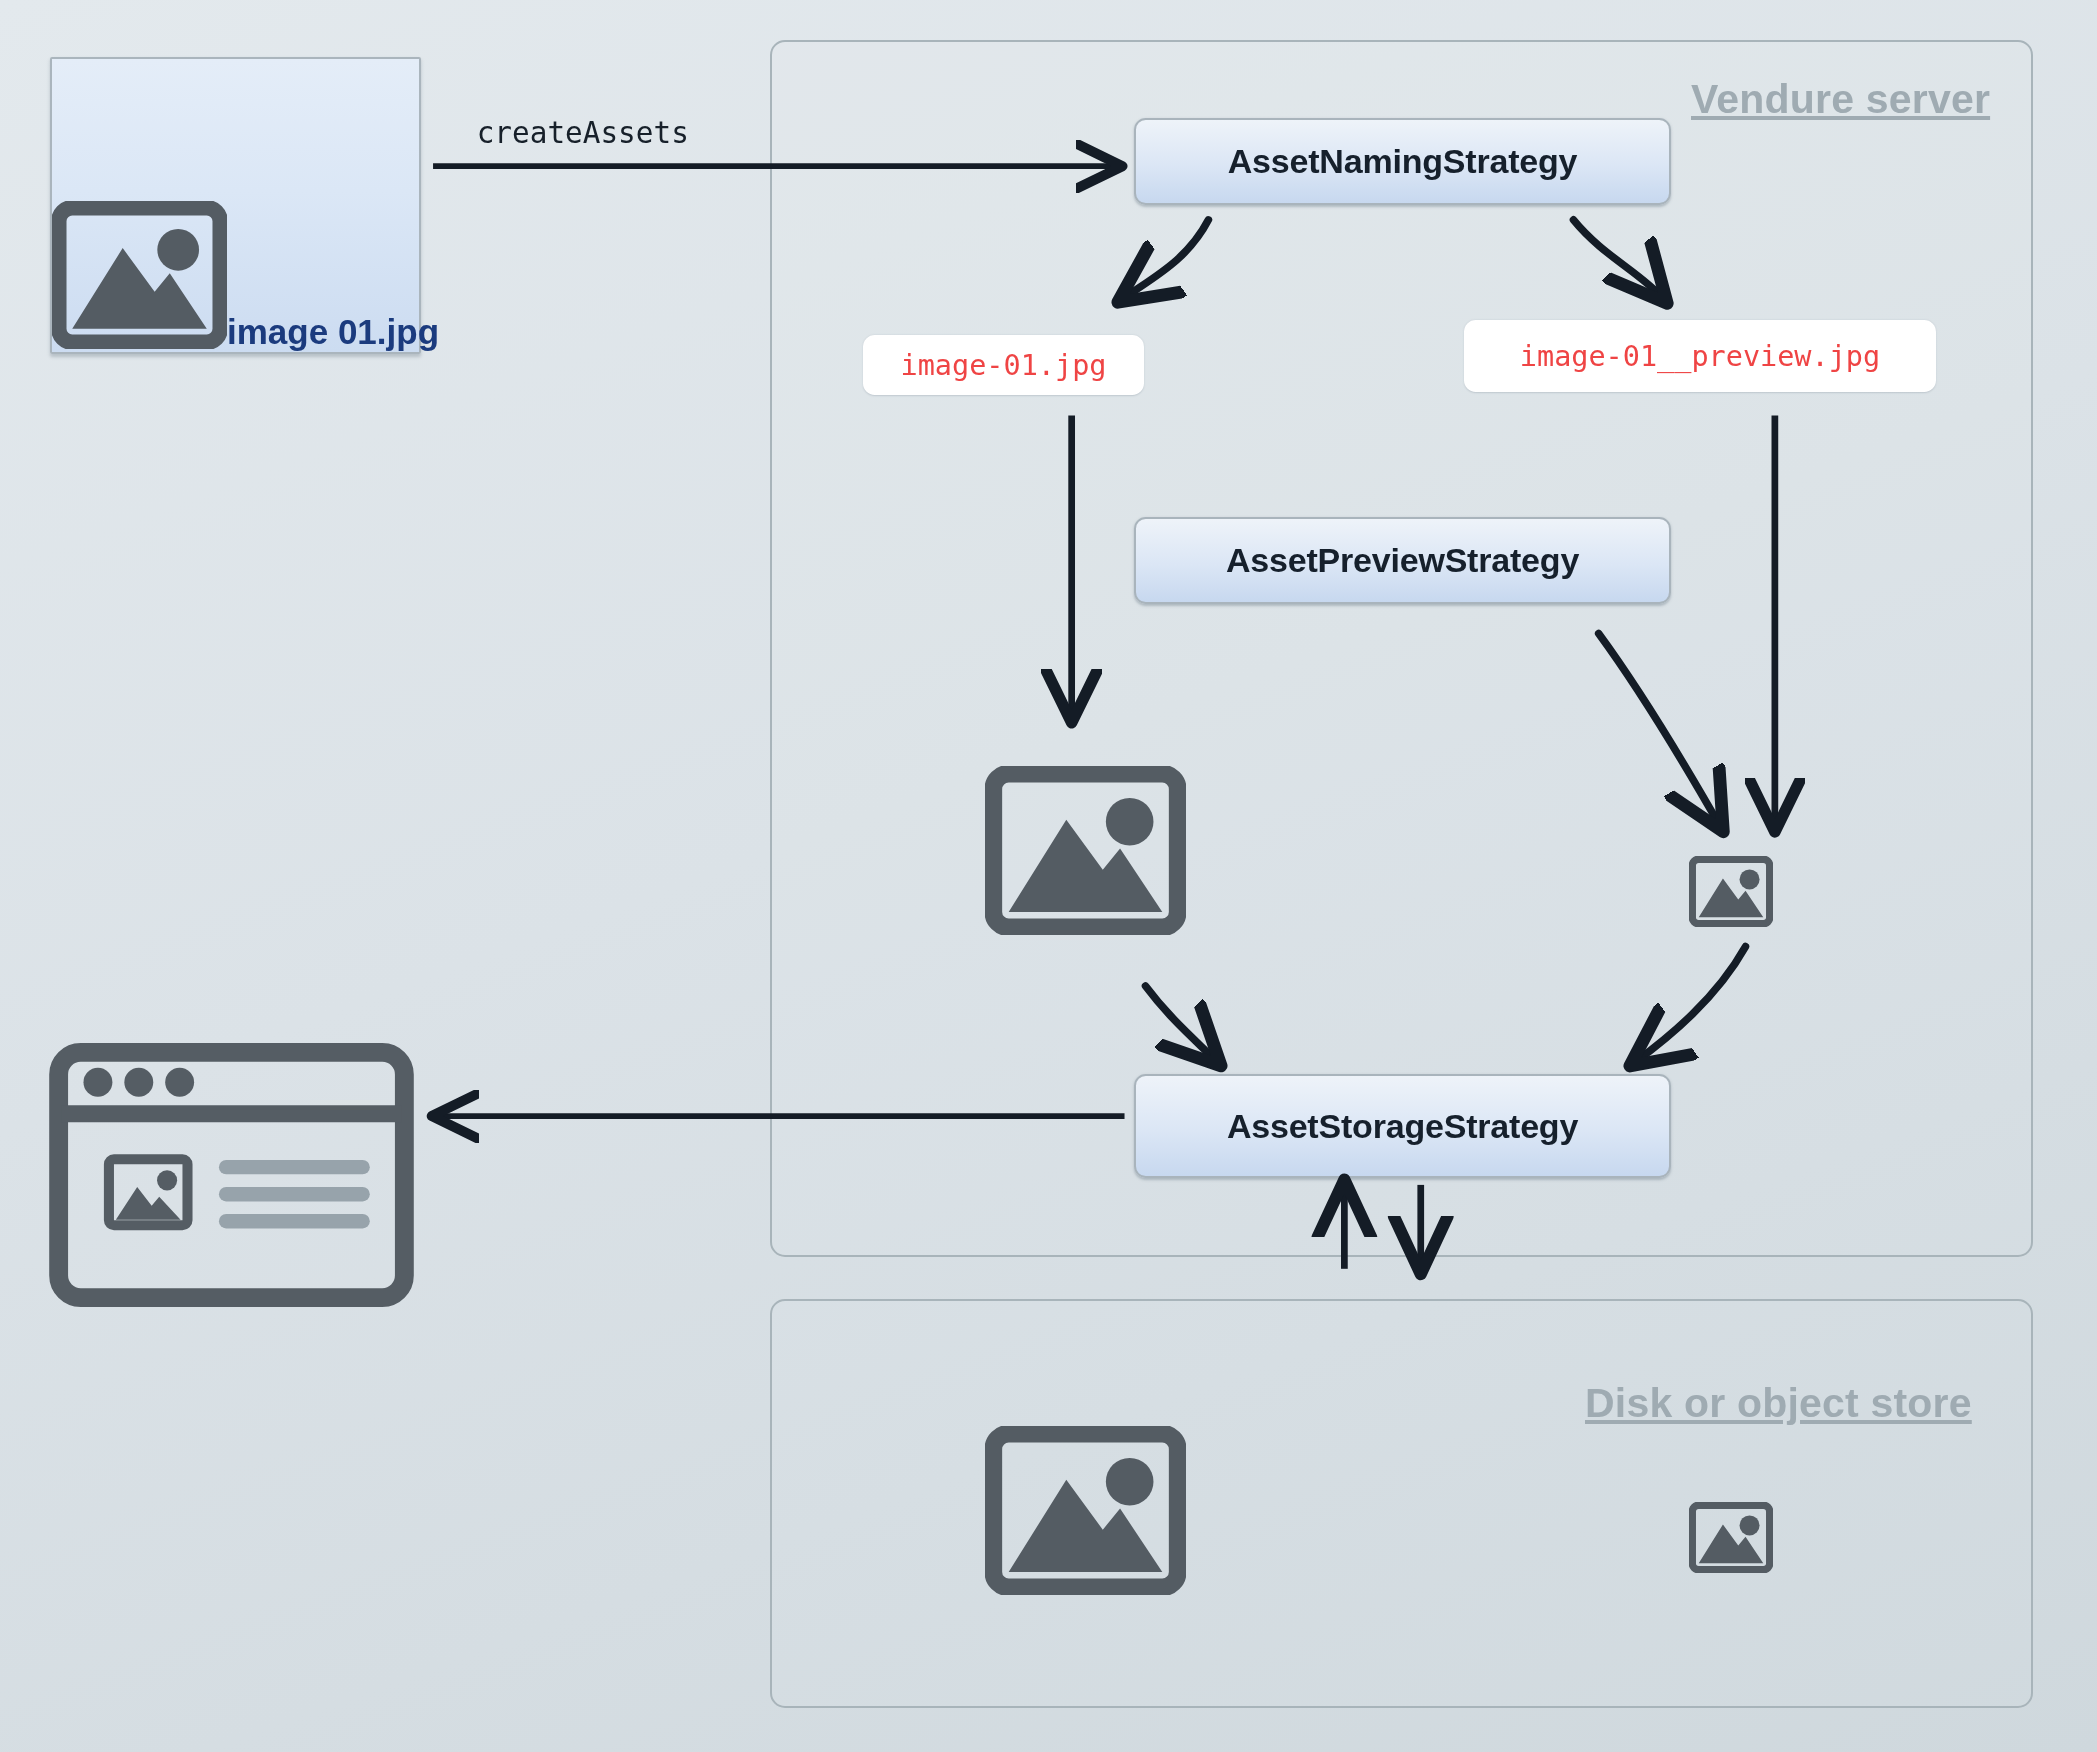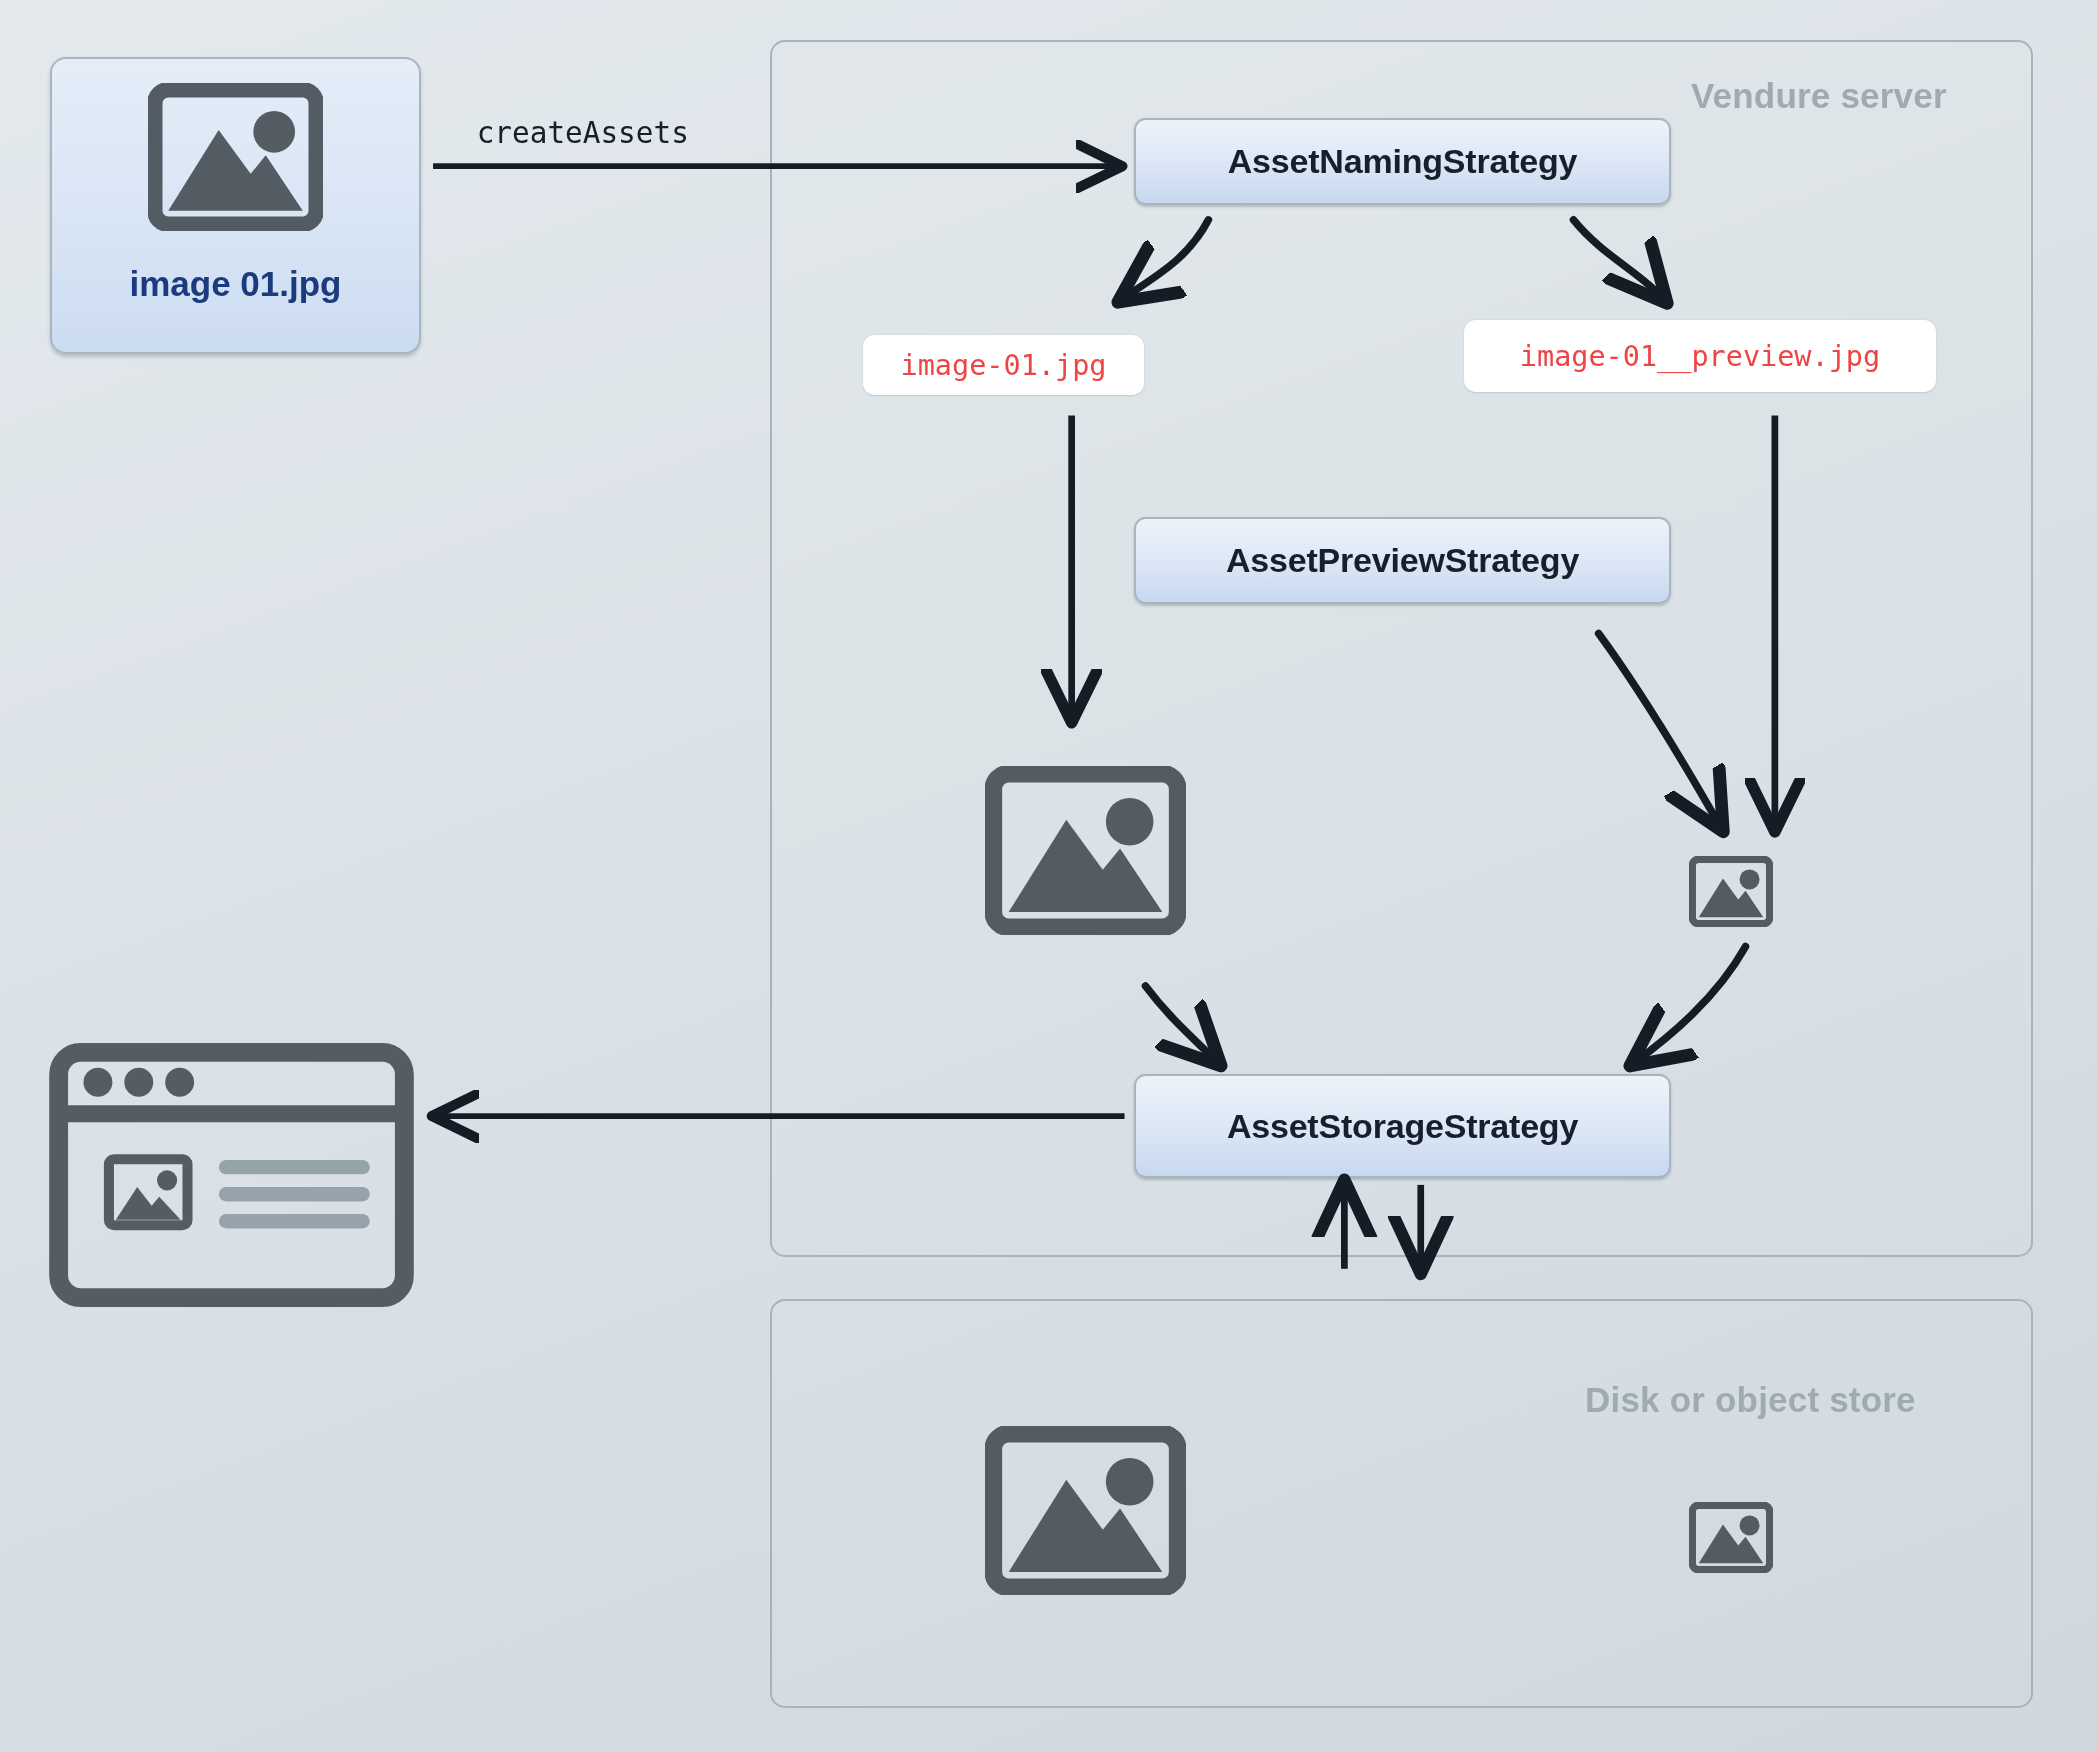--- a/index.html
+++ b/index.html
@@ -19,25 +19,26 @@
   
   .container-box {
     position: absolute;
     border: 2.5px solid #a8b4ba;
     border-radius: 15px;
     box-sizing: border-box;
     background: rgba(255,255,255,0.04);
   }
   .container-title {
     position: absolute;
-    font-size: 35px;
+    font-size: 41px;
     font-weight: bold;
     color: #9fabb2;
     white-space: nowrap;
     letter-spacing: 0.2px;
+    text-decoration: underline;
   }
 
   
   .strategy-box {
     position: absolute;
     box-sizing: border-box;
     border: 2.5px solid #a9b4bc;
     border-radius: 11.7px;
     background: linear-gradient(to bottom, #eef3f9 0%, #dbe6f5 55%, #c7d8ef 100%);
     display: flex;
@@ -70,26 +71,26 @@
     color: #ef4444;
     white-space: nowrap;
     letter-spacing: 0px;
   }
 
   
   .asset-card {
     position: absolute;
     box-sizing: border-box;
     border: 2.5px solid #aab5bd;
-    border-radius: 16px;
+    border-radius: 2px;
     background: linear-gradient(to bottom, #e4edf8 0%, #dbe7f6 45%, #ccdcf1 100%);
     box-shadow: 0 2.5px 3.4px rgba(90,105,120,0.3);
     display: flex;
-    flex-direction: column;
-    align-items: center;
+    flex-direction: row;
+    align-items: flex-end;
     justify-content: flex-start;
   }
   .asset-card-label {
     font-size: 35px;
     font-weight: bold;
     color: #1b3b7e;
     white-space: nowrap;
   }
 
   

